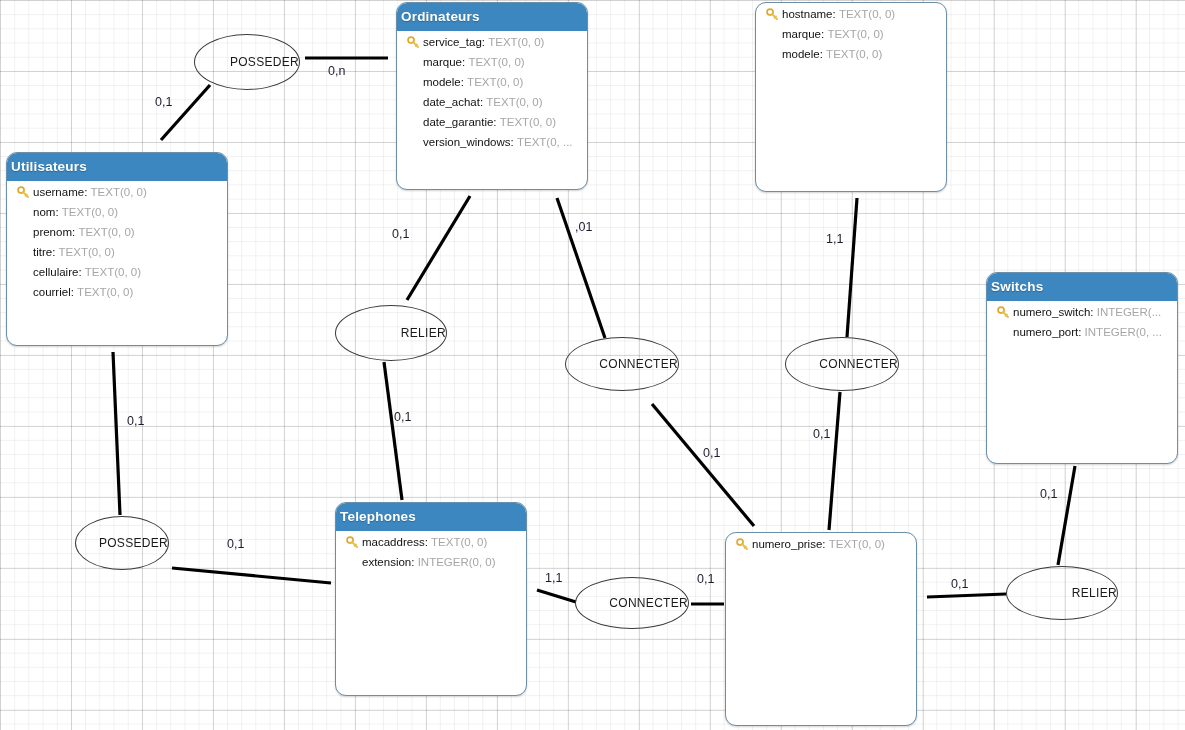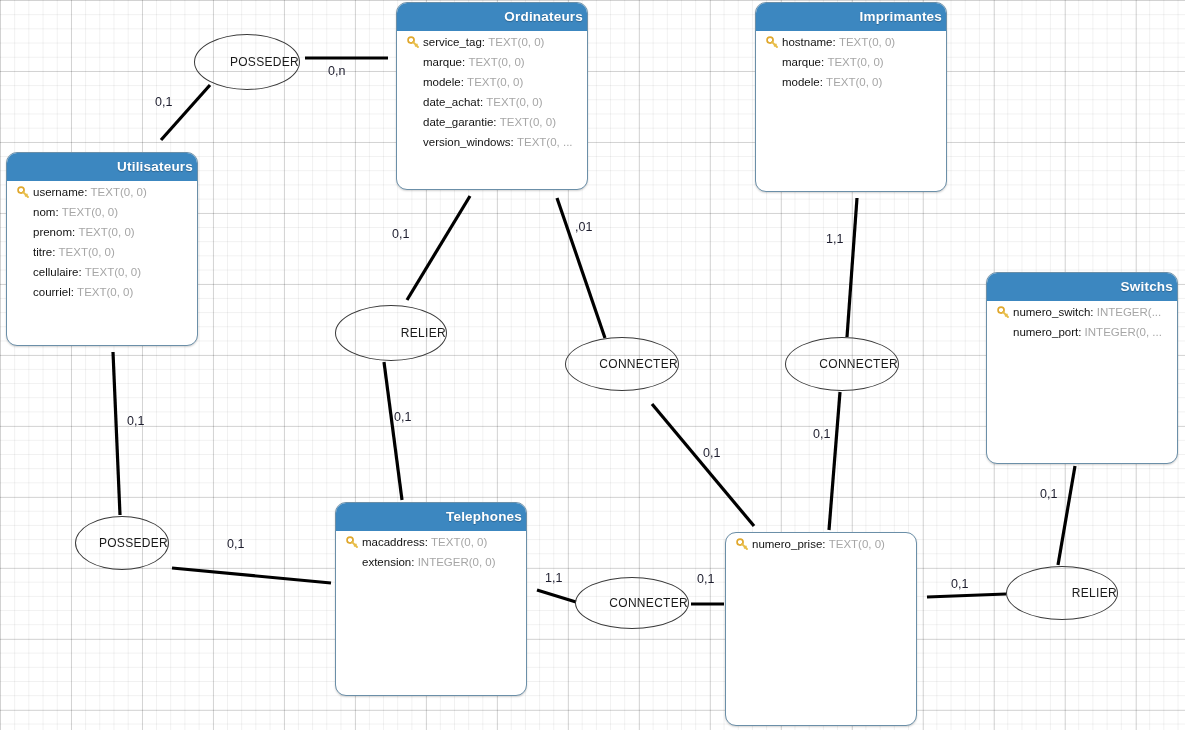--- a/index.html
+++ b/index.html
@@ -33,21 +33,21 @@
     border-radius:11px;
     box-sizing:border-box;
     overflow:hidden;
     box-shadow:0 1px 2px rgba(0,0,0,0.18);
   }
   .entity-header{
     background:#3c87c0;
     color:#ffffff;
     font-weight:bold;
     font-size:13.5px;
-    text-align:right;
+    text-align:left;
     padding:6px 4px 7px 4px;
     letter-spacing:0.2px;
     text-shadow:0 1px 1px rgba(0,0,0,0.25);
     white-space:nowrap;
   }
   .entity-body{
     padding:5px 6px 6px 6px;
   }
   .attr{
     display:flex;
@@ -150,21 +150,20 @@
         </div>
         <div class="attr">
           <span class="keyslot"></span>
           <span class="attr-name">version_windows</span>
           <span class="attr-name">:&nbsp;</span>
           <span class="attr-type">TEXT(0, ...</span>
         </div>
       </div>
     </div>
     <div class="entity" style="left: 755px; top: 2px; width: 192px; height: 190px;">
-      <div class="entity-header">Imprimantes</div>
       <div class="entity-body">
         <div class="attr">
           <span class="keyslot">
             <svg width="13" height="13" viewBox="0 0 16 16" aria-hidden="true">
               <circle cx="5" cy="5" r="3.7" fill="none" stroke="#e0a82e" stroke-width="2.1"></circle>
               <path d="M7.3 7.3 L13.5 13.5" stroke="#e8be49" stroke-width="2.4" stroke-linecap="round"></path>
               <path d="M10.6 12 L12.2 10.4" stroke="#e8be49" stroke-width="2.2" stroke-linecap="round"></path>
             </svg>
           </span>
           <span class="attr-name">hostname</span>
@@ -178,21 +177,21 @@
           <span class="attr-type">TEXT(0, 0)</span>
         </div>
         <div class="attr">
           <span class="keyslot"></span>
           <span class="attr-name">modele</span>
           <span class="attr-name">:&nbsp;</span>
           <span class="attr-type">TEXT(0, 0)</span>
         </div>
       </div>
     </div>
-    <div class="entity" style="left: 6px; top: 152px; width: 192px; height: 194px;">
+    <div class="entity" style="left: 6px; top: 152px; width: 222px; height: 194px;">
       <div class="entity-header">Utilisateurs</div>
       <div class="entity-body">
         <div class="attr">
           <span class="keyslot">
             <svg width="13" height="13" viewBox="0 0 16 16" aria-hidden="true">
               <circle cx="5" cy="5" r="3.7" fill="none" stroke="#e0a82e" stroke-width="2.1"></circle>
               <path d="M7.3 7.3 L13.5 13.5" stroke="#e8be49" stroke-width="2.4" stroke-linecap="round"></path>
               <path d="M10.6 12 L12.2 10.4" stroke="#e8be49" stroke-width="2.2" stroke-linecap="round"></path>
             </svg>
           </span>

